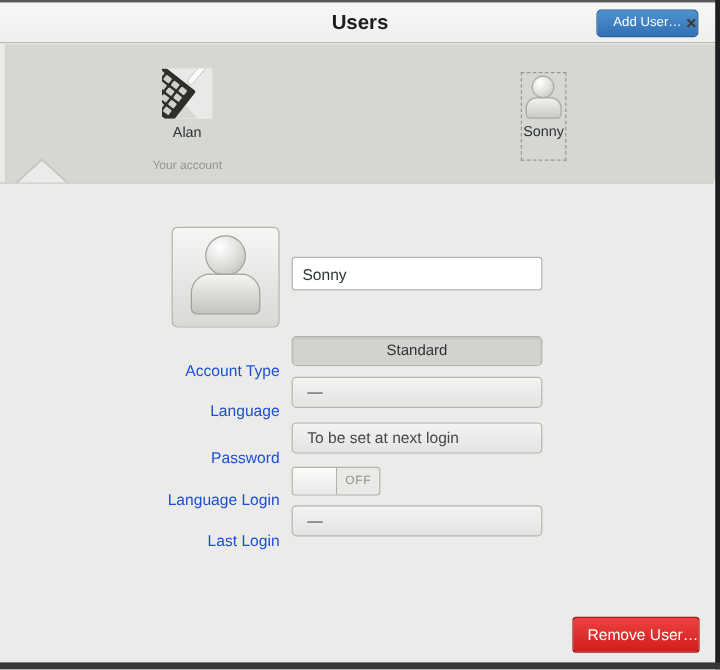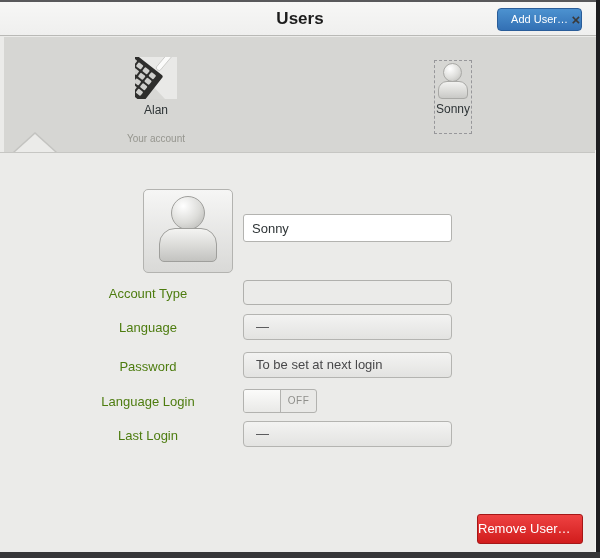--- a/index.html
+++ b/index.html
@@ -113,22 +113,22 @@
   }
 
   .name-input {
     position: absolute; left: 243px; top: 61px; width: 209px; height: 28px;
     background: #ffffff; border: 1px solid #b3b3b0; border-radius: 3px;
     font-family: "Liberation Sans", sans-serif;
     font-size: 13px; color: #2e3436; padding: 0 8px; outline: none;
   }
 
   .row-label {
-    position: absolute; width: 170px; text-align: center; right: 367px;
-    font-size: 13px; color: #4d7c0f;
+    position: absolute; width: 170px; text-align: right; right: 367px;
+    font-size: 13px; color: #1d4ed8; margin-top: 15px;
   }
   .lbl-account   { top: 133px; }
   .lbl-language  { top: 167px; }
   .lbl-password  { top: 206px; }
   .lbl-autologin { top: 241px; }
   .lbl-lastlogin { top: 275px; }
 
   .segment {
     position: absolute; left: 243px; top: 127px; width: 209px; height: 25px;
     display: flex; border: 1px solid #b0b0ad; border-radius: 4px; overflow: hidden;
@@ -167,21 +167,21 @@
   }
   .switch-label {
     flex: 1; text-align: center; line-height: 22px;
     font-size: 10px; font-weight: normal; letter-spacing: 0.5px; color: #8f8f8b;
   }
 
   .remove-btn {
     position: absolute; left: 477px; top: 361px; width: 106px; height: 30px;
     background: linear-gradient(#ee4242, #d11c1c);
     border: 1px solid #a51717; border-radius: 3px;
-    color: #ffffff; font-size: 13px; line-height: 28px; text-align: left;
+    color: #ffffff; font-size: 13px; line-height: 28px; text-align: right;
     cursor: pointer;
   }
 </style>
 </head>
 <body>
 
 <div class="window">
 
   <div class="edge-top"></div>
   <div class="edge-right-hl"></div>
@@ -250,20 +250,21 @@
       <div class="avatar-lg">
         <div class="head"></div>
         <div class="bodyp"></div>
       </div>
     </div>
 
     <input class="name-input" type="text" value="Sonny" style="">
 
     <div class="row-label lbl-account">Account Type</div>
     <div class="segment">
+      <div class="seg-btn active">Standard</div>
     </div>
 
     <div class="row-label lbl-language">Language</div>
     <div class="value-btn btn-language">—</div>
 
     <div class="row-label lbl-password">Password</div>
     <div class="value-btn btn-password">To be set at next login</div>
 
     <div class="row-label lbl-autologin">Language Login</div>
     <div class="switch">

